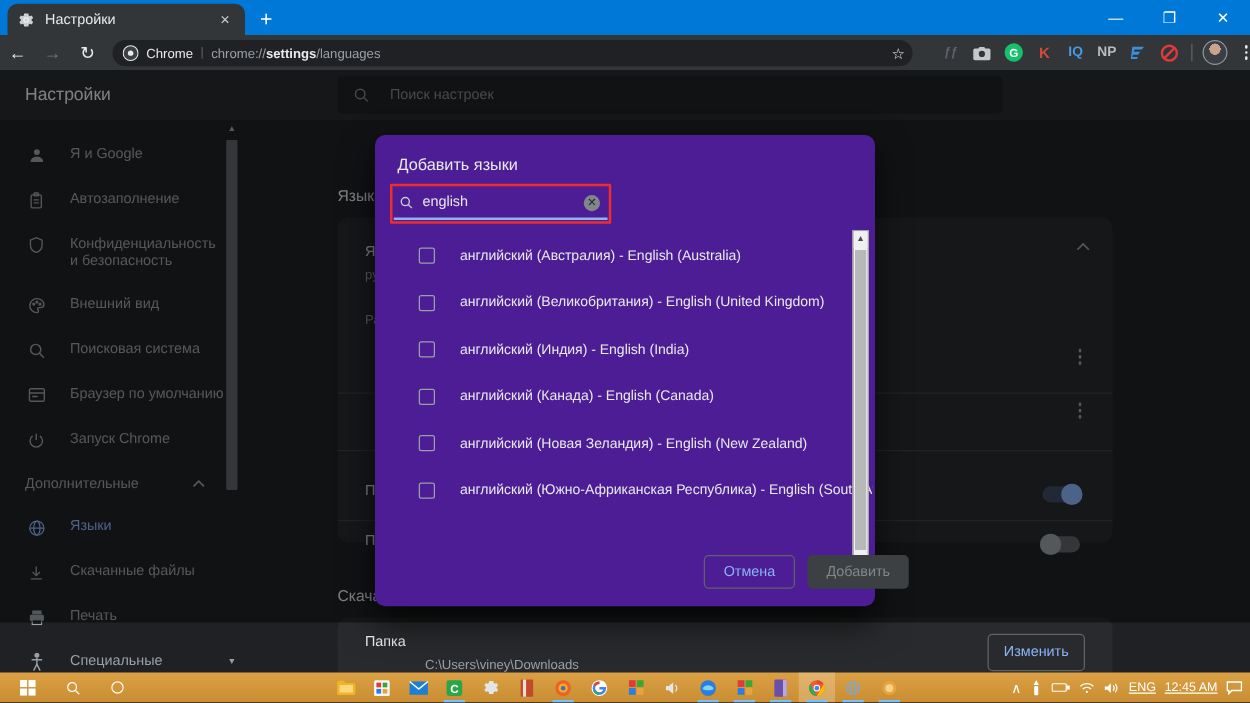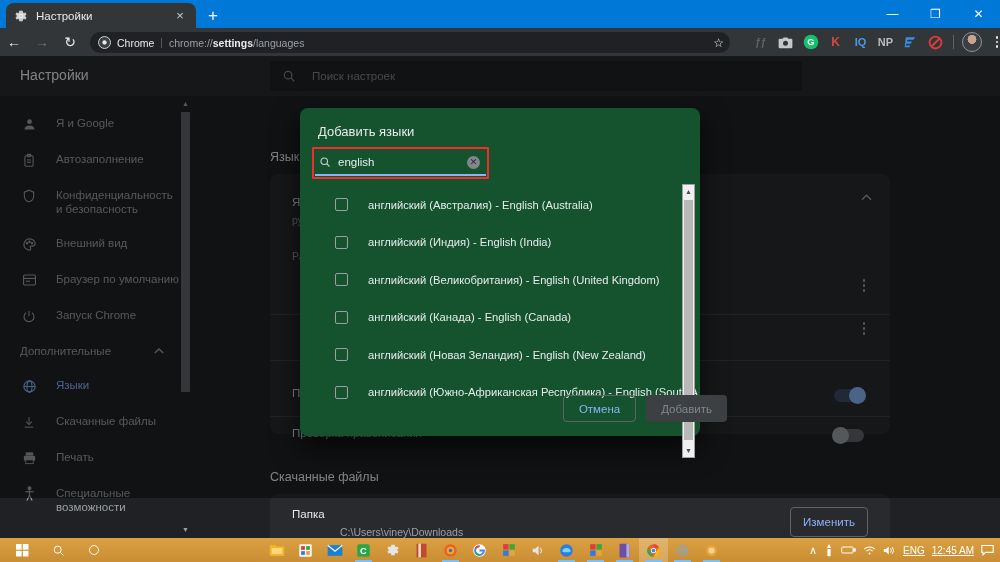--- a/index.html
+++ b/index.html
@@ -177,22 +177,22 @@
     align-items: center; justify-content: center;
   }
   .divider { position: absolute; height: 1px; background: #3c4043; }
 
   
   .modal-scrim {
     position: absolute; left: 0; top: 40px; width: 1000px; height: 442px;
     background: rgba(0,0,0,0.45);
   }
   .dialog {
-    position: absolute; left: 300px; top: 108px; width: 400px; height: 328px;
-    background: #14532d; border-radius: 8px;
+    position: absolute; left: 300px; top: 108px; width: 400px; height: 377px;
+    background: #4c1d95; border-radius: 8px;
     box-shadow: 0 12px 28px rgba(0,0,0,0.65);
   }
   .dlg-title {
     position: absolute; left: 18px; top: 16px;
     color: #e8eaed; font-size: 13px;
   }
   .dlg-search-wrap {
     position: absolute; left: 12px; top: 39px; width: 177px; height: 32px;
   }
   .dlg-search {
@@ -407,20 +407,29 @@
       <div class="side-item">
         <span class="side-ico">
           <svg width="15" height="15" viewBox="0 0 24 24" fill="none" stroke="currentColor" stroke-width="1.8">
               <path d="M12 3a9 9 0 000 18c1.3 0 2-.9 2-2 0-1.5-1-1.8-1-3 0-.8.7-1.5 1.5-1.5H17a4 4 0 004-4c0-4.1-4-7.5-9-7.5z"></path>
               <circle cx="8" cy="10" r="1.1" fill="currentColor"></circle>
               <circle cx="12" cy="7.5" r="1.1" fill="currentColor"></circle>
               <circle cx="16" cy="10" r="1.1" fill="currentColor"></circle>
             </svg>
         </span>
         <span class="side-label">Внешний вид</span>
+      </div>
+      <div class="side-item">
+        <span class="side-ico">
+          <svg width="15" height="15" viewBox="0 0 24 24" fill="none" stroke="currentColor" stroke-width="1.9">
+              <circle cx="10.5" cy="10.5" r="6.5"></circle>
+              <line x1="15.5" y1="15.5" x2="21" y2="21"></line>
+            </svg>
+        </span>
+        <span class="side-label">Поисковая система</span>
       </div>
       <div class="side-item">
         <span class="side-ico">
           <svg width="15" height="14" viewBox="0 0 24 22" fill="none" stroke="currentColor" stroke-width="1.8">
               <rect x="2.5" y="3" width="19" height="16" rx="2"></rect>
               <line x1="2.5" y1="8.5" x2="21.5" y2="8.5"></line>
               <line x1="6" y1="13" x2="13" y2="13"></line>
             </svg>
         </span>
         <span class="side-label">Браузер по умолчанию</span>
@@ -558,25 +567,25 @@
         <div class="highlight-box"></div>
       </div>
 
       <div class="lang-list">
         <div class="lang-row">
           <span class="cbox"></span>
           <span class="lang-name">английский (Австралия) - English (Australia)</span>
         </div>
         <div class="lang-row">
           <span class="cbox"></span>
-          <span class="lang-name">английский (Индия) - English (India)</span>
+          <span class="lang-name">английский (Великобритания) - English (United Kingdom)</span>
         </div>
         <div class="lang-row">
           <span class="cbox"></span>
-          <span class="lang-name">английский (Великобритания) - English (United Kingdom)</span>
+          <span class="lang-name">английский (Индия) - English (India)</span>
         </div>
         <div class="lang-row">
           <span class="cbox"></span>
           <span class="lang-name">английский (Канада) - English (Canada)</span>
         </div>
         <div class="lang-row">
           <span class="cbox"></span>
           <span class="lang-name">английский (Новая Зеландия) - English (New Zealand)</span>
         </div>
         <div class="lang-row">

